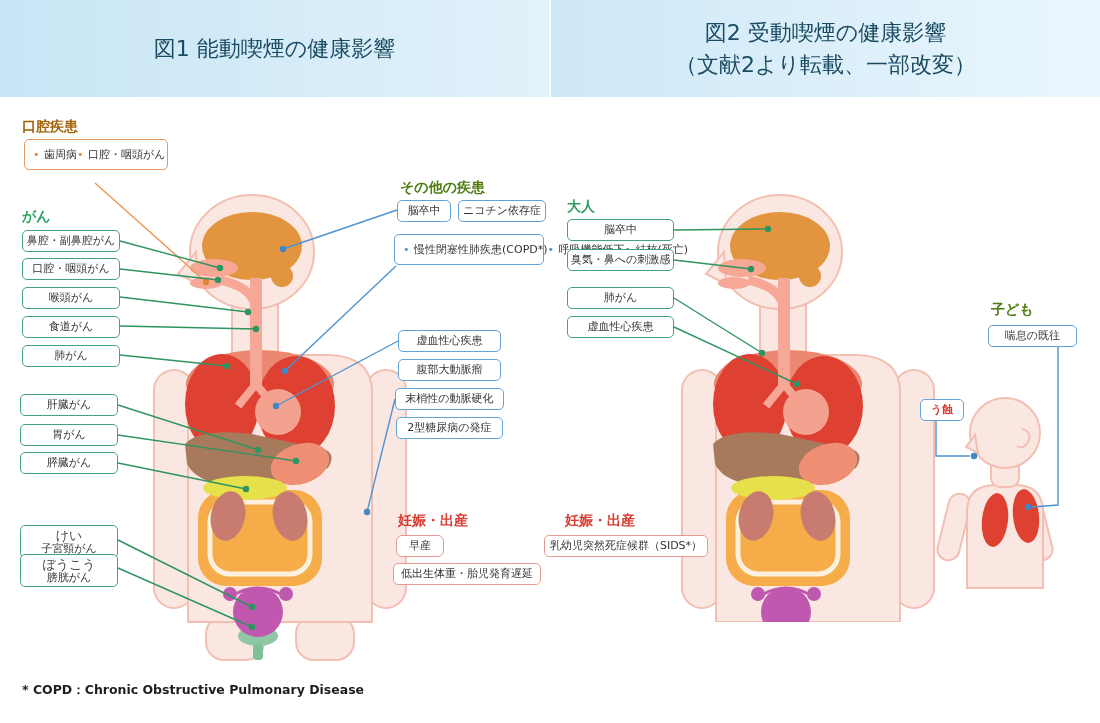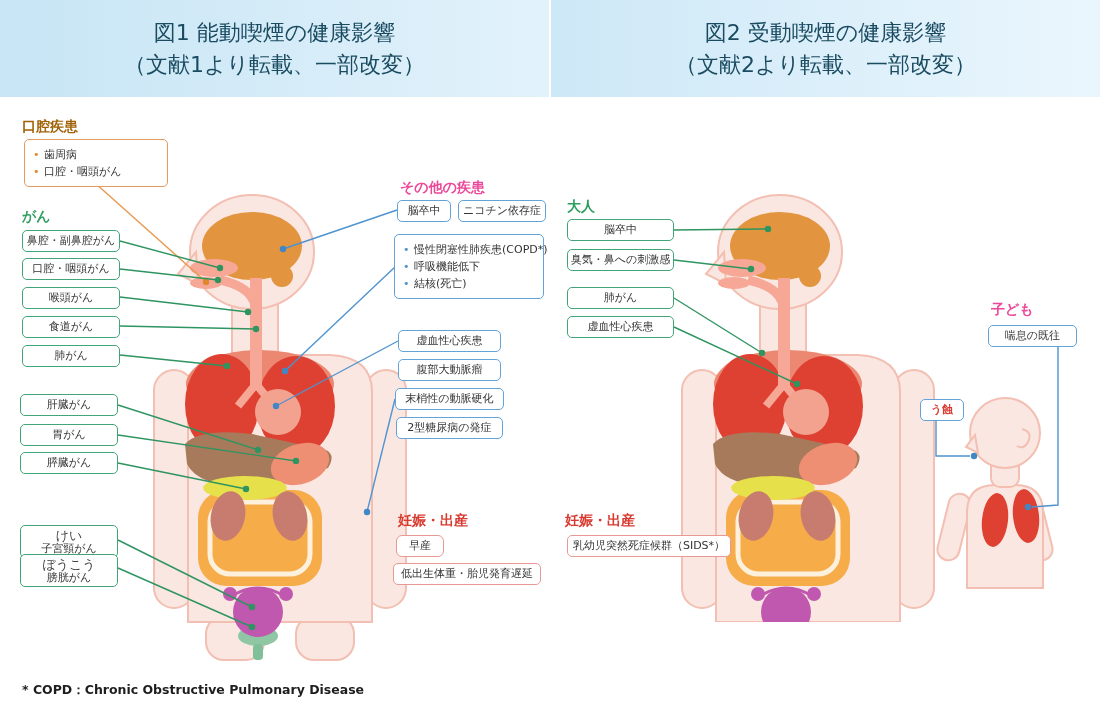--- a/index.html
+++ b/index.html
@@ -6,52 +6,51 @@
   .canvas{position:relative;width:1100px;height:723px;background:#ffffff;overflow:hidden;
           font-family:"DejaVu Sans","Liberation Sans",sans-serif;}
   
   .hdr{position:absolute;top:0;height:97px;width:549px;display:flex;flex-direction:column;
        justify-content:center;align-items:center;text-align:center;}
   .hdr.left{left:0;background:linear-gradient(90deg,#c7e5f5,#e2f2fb);}
   .hdr.right{left:551px;background:linear-gradient(90deg,#cde8f7,#eaf6fd);}
   .hdr .t{font-size:22px;font-weight:400;color:#1a4b60;line-height:1.45;}
   
   .heading{position:absolute;font-size:14px;font-weight:700;white-space:nowrap;z-index:4;}
-  .h-orange{color:#a16207;} .h-green{color:#2e9e5e;} .h-blue{color:#ec4899;} .h-red{color:#d93a30;}
+  .h-orange{color:#a16207;} .h-green{color:#2e9e5e;} .h-blue{color:#4d7c0f;} .h-red{color:#d93a30;}
   
   .box{position:absolute;background:#fff;border-radius:5px;box-sizing:border-box;color:#333;
        font-size:11px;line-height:1.25;display:flex;align-items:center;justify-content:center;
        padding:3px 4px;min-height:21px;z-index:4;white-space:nowrap;}
   .bd-green{border:1.3px solid #43a577;}
   .bd-blue{border:1.3px solid #63a3d8;}
   .bd-orange{border:1.3px solid #e59a62;}
   .bd-red{border:1.3px solid #e69a93;}
   .red-text{color:#d93a30;font-weight:700;}
   .col{flex-direction:column;line-height:1;}
   .ruby{display:block;font-size:13px;line-height:1;color:#444;margin-bottom:1px;}
   
-  .group{align-items:flex-start;justify-content:flex-start;flex-direction:column;
+  .group{align-items:flex-start;justify-content:flex-start;flex-direction:row;
          text-align:left;padding:6px 8px;white-space:nowrap;}
   .group .it{display:block;line-height:1.55;padding-left:11px;position:relative;}
   .group .it::before{content:"•";position:absolute;left:0;top:0;}
   .group.g-orange .it::before{color:#e0882f;}
   .group.g-blue .it::before{color:#4f93cf;}
   .fig{position:absolute;z-index:1;}
   .overlay{position:absolute;left:0;top:0;z-index:2;pointer-events:none;}
   .footnote{position:absolute;font-size:12.5px;font-weight:600;color:#1e1e1e;z-index:4;white-space:nowrap;}
   .clip{position:absolute;overflow:hidden;z-index:1;}
 </style>
 </head>
 <body>
 
 <div class="canvas">
 
   <div class="hdr left">
     <div class="t">図1 能動喫煙の健康影響</div>
-    <div class="t">（文献1より転載、一部改変）</div>
   </div>
   <div class="hdr right">
     <div class="t">図2 受動喫煙の健康影響</div>
     <div class="t">（文献2より転載、一部改変）</div>
   </div>
 
   <svg class="fig" style="left:140px;top:192px;" width="280" height="470" viewBox="0 0 280 470">
     <g fill="#fbe7e1" stroke="#f2bfb2" stroke-width="2">
       <rect x="14" y="178" width="40" height="238" rx="20"></rect>
       <rect x="226" y="178" width="40" height="238" rx="20"></rect>
@@ -251,21 +250,21 @@
   <div class="box bd-red" style="left:396px;top:535px;width:48px;border-radius:6px;">早産</div>
   <div class="box bd-red" style="left:393px;top:563px;width:148px;">低出生体重・胎児発育遅延</div>
 
   <div class="heading h-green" style="left:567px;top:198px;">大人</div>
   <div class="box bd-green" style="left:567px;top:219px;width:107px;">脳卒中</div>
   <div class="box bd-green" style="left:567px;top:249px;width:107px;">臭気・鼻への刺激感</div>
   <div class="box bd-green" style="left:567px;top:287px;width:107px;">肺がん</div>
   <div class="box bd-green" style="left:567px;top:316px;width:107px;">虚血性心疾患</div>
 
   <div class="heading h-red" style="left:565px;top:512px;">妊娠・出産</div>
-  <div class="box bd-red" style="left:567px;top:535px;width:164px;">乳幼児突然死症候群（SIDS*）</div>
+  <div class="box bd-red" style="left:544px;top:535px;width:164px;">乳幼児突然死症候群（SIDS*）</div>
 
   <div class="heading h-blue" style="left:991px;top:301px;">子ども</div>
   <div class="box bd-blue" style="left:988px;top:325px;width:89px;">喘息の既往</div>
   <div class="box bd-blue red-text" style="left:920px;top:399px;width:44px;">う蝕</div>
 
   <div class="footnote" style="left:22px;top:682px;">* COPD：Chronic Obstructive Pulmonary Disease</div>
 
 </div>
 
 </body></html>

